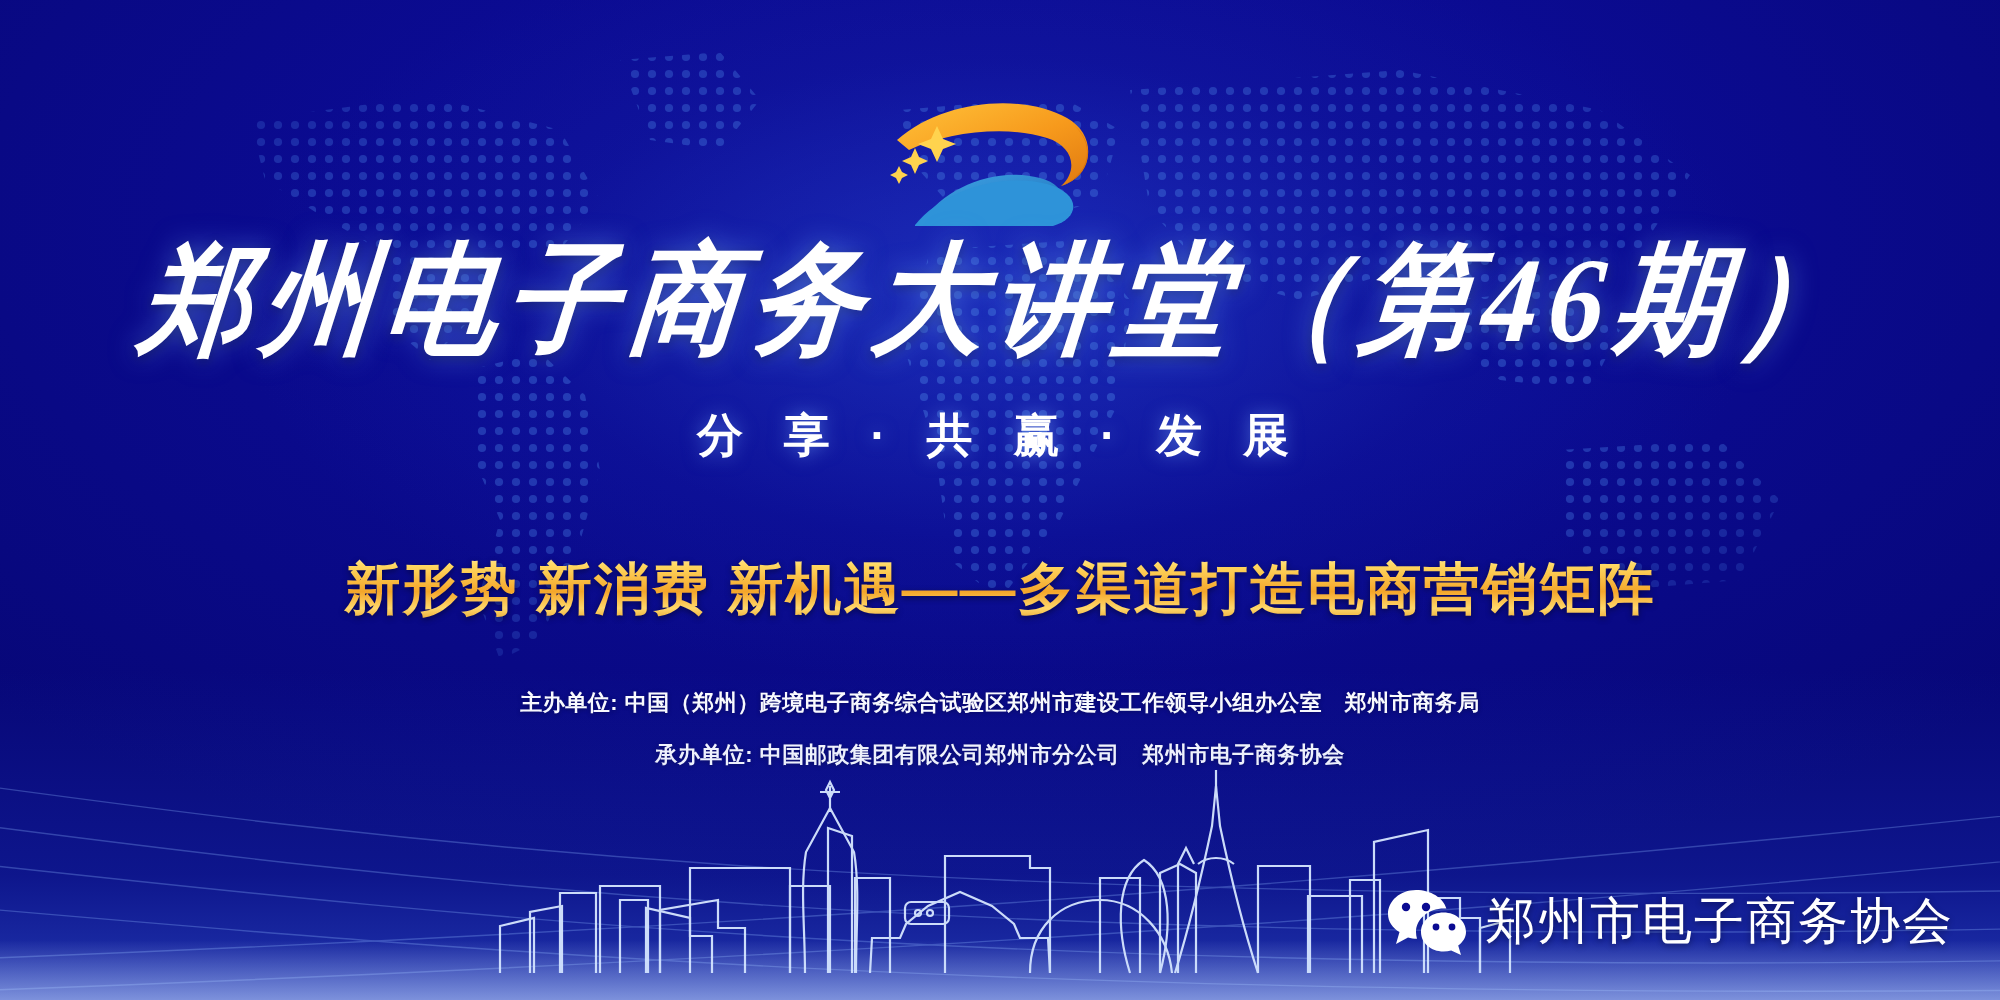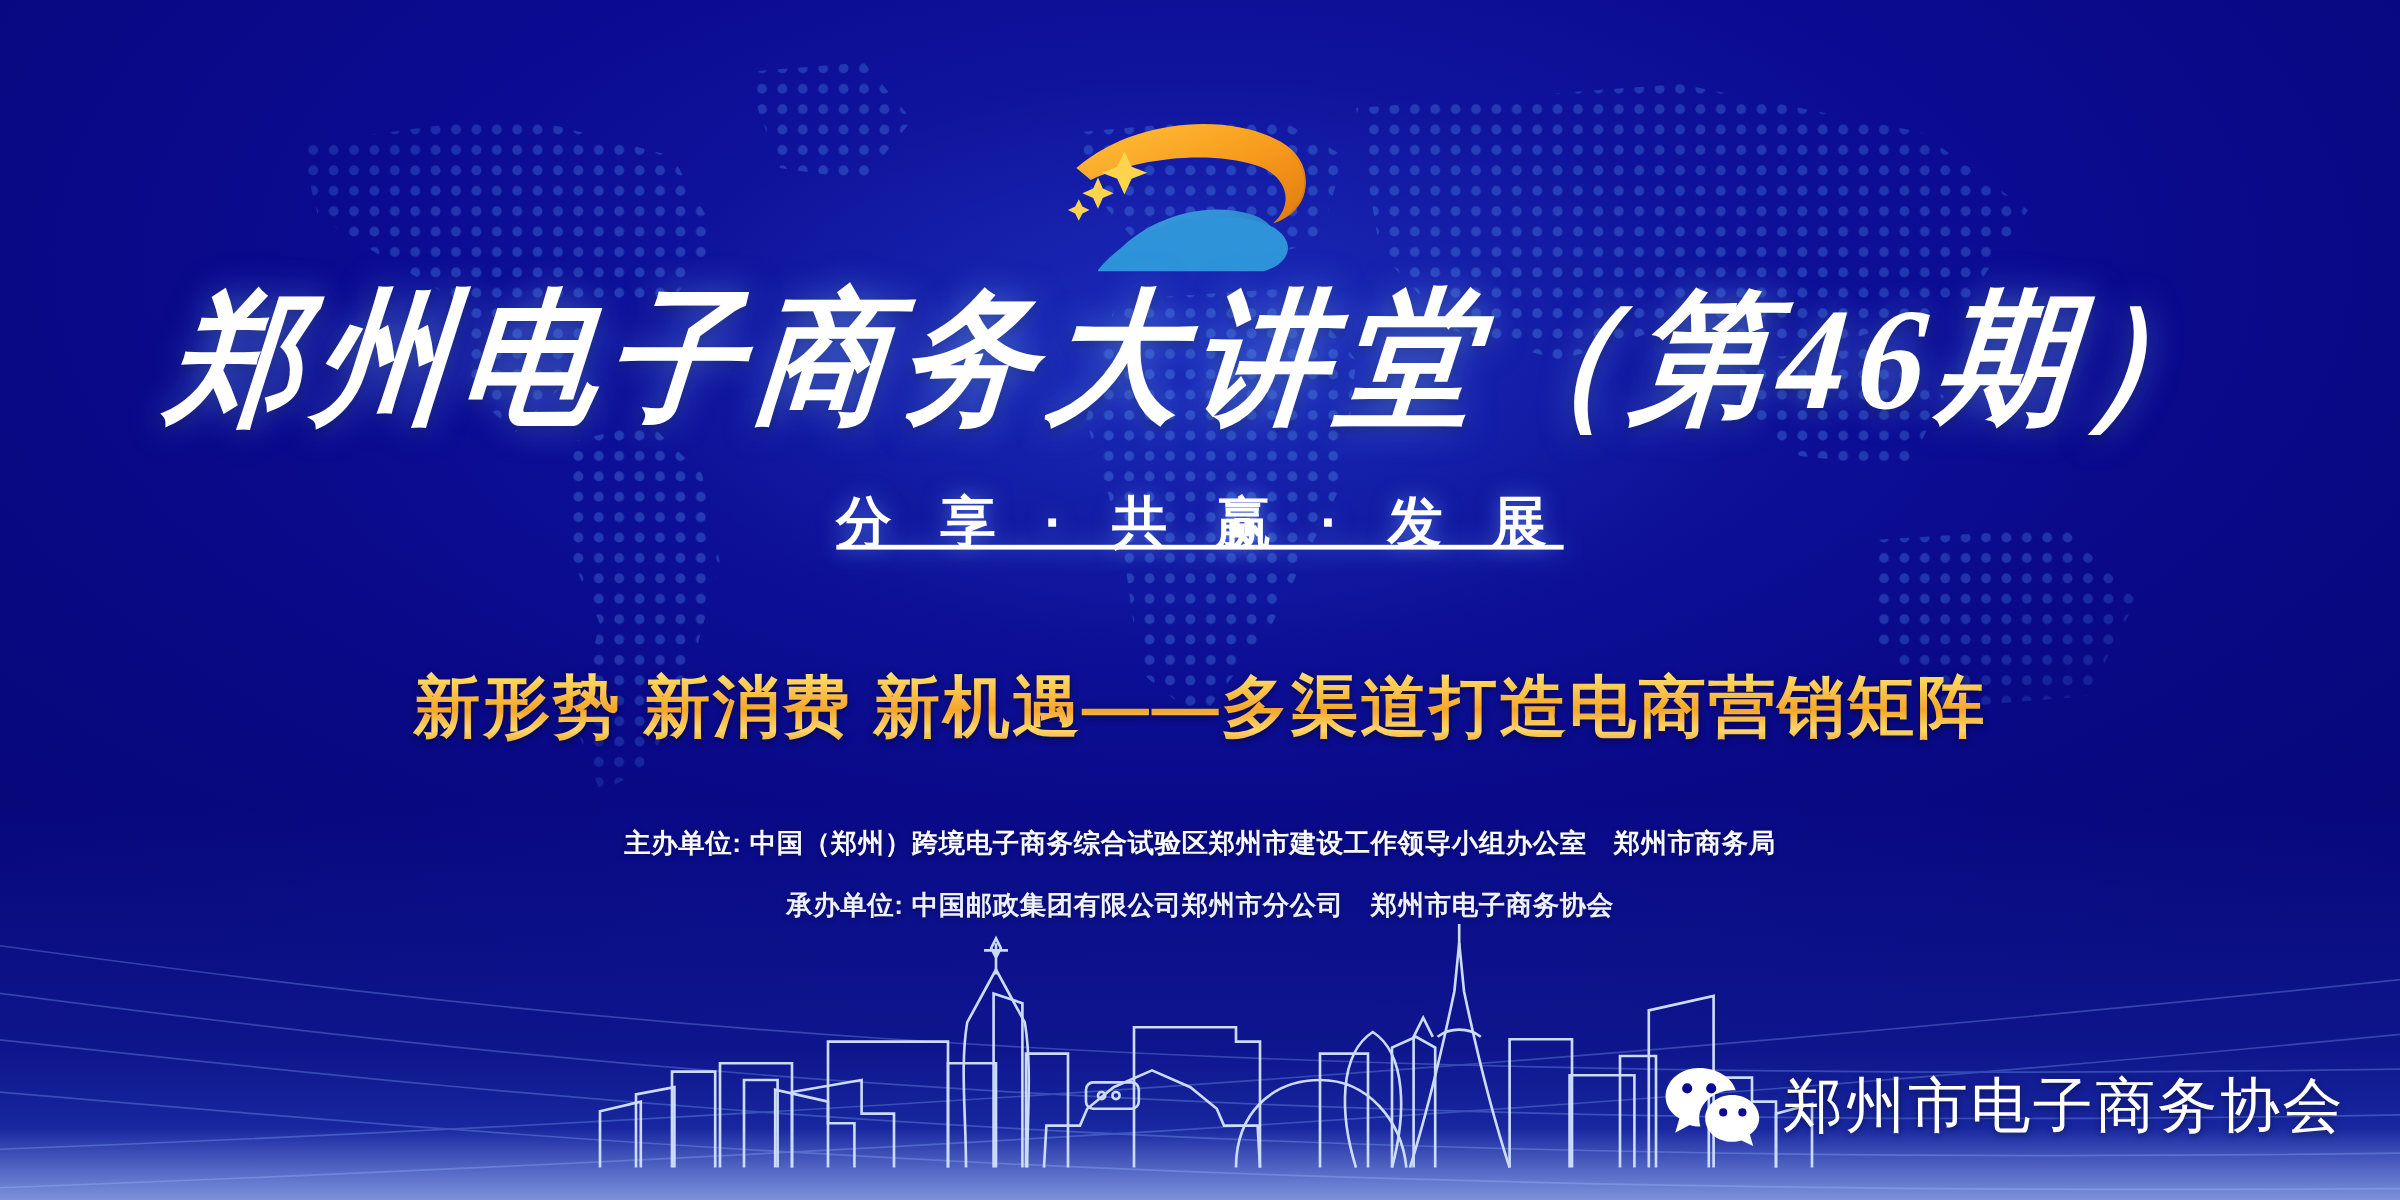--- a/index.html
+++ b/index.html
@@ -57,21 +57,20 @@
     transform:skewX(-5deg) scaleY(1.08);
     text-shadow:0 0 26px rgba(110,160,255,.55), 0 3px 10px rgba(0,0,0,.35);
   }
   
   .subtitle-wrap{position:absolute;left:0;top:405px;width:2000px;text-align:center;}
   .subtitle{
     display:inline-block;color:#ffffff;
     font-size:46px;font-weight:700;letter-spacing:14px;
     text-shadow:0 0 18px rgba(120,170,255,.55);
     white-space:nowrap;
-    text-decoration:underline;
   }
   
   .headline-wrap{position:absolute;left:0;top:552px;width:2000px;text-align:center;}
   .headline{
     display:inline-block;
     font-size:56px;font-weight:700;letter-spacing:2px;white-space:nowrap;
     background:linear-gradient(to bottom,#fff0b8 0%,#ffd760 18%,#f4a62a 52%,#ffd76a 74%,#d98a14 100%);
     -webkit-background-clip:text;background-clip:text;
     color:transparent;-webkit-text-fill-color:transparent;
     filter:drop-shadow(0 2px 3px rgba(0,0,0,.45));

